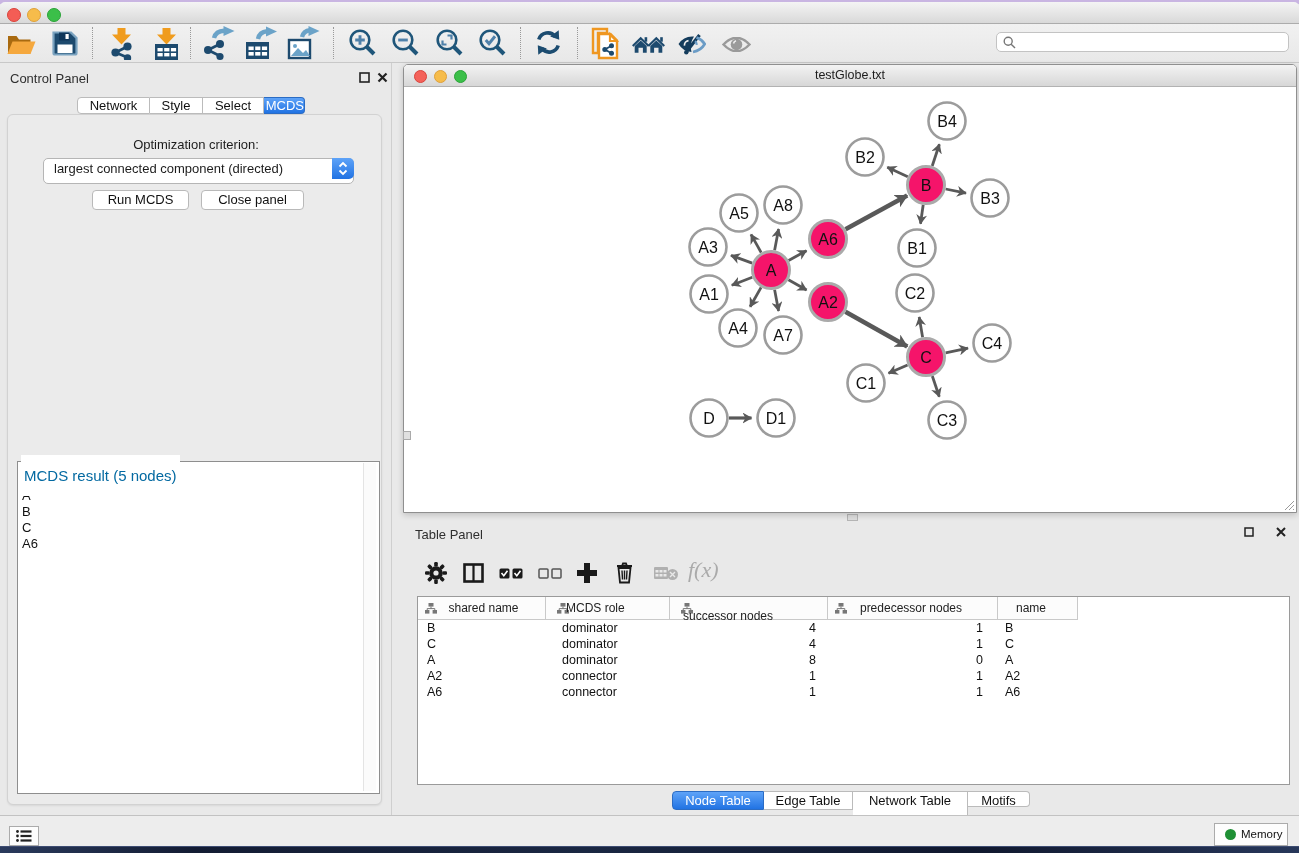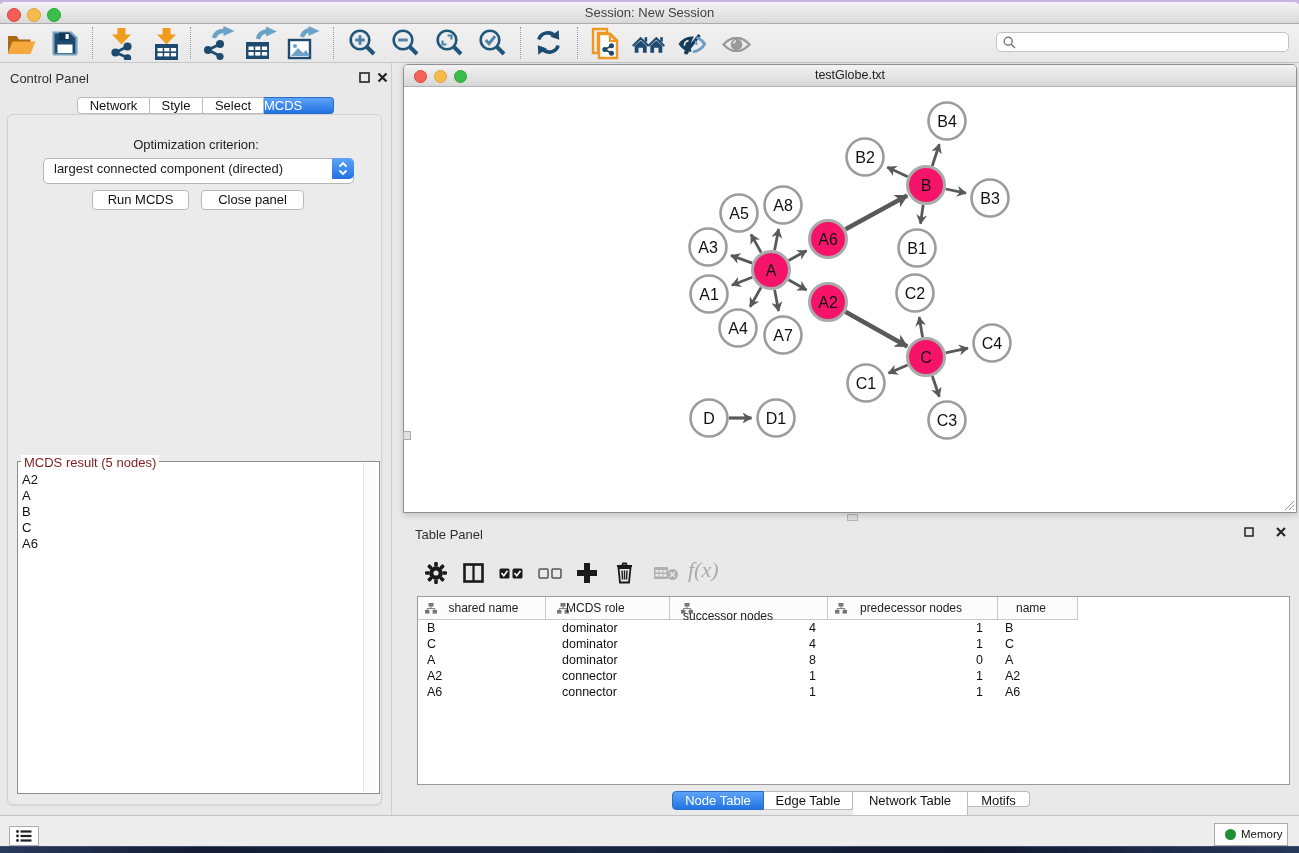--- a/index.html
+++ b/index.html
@@ -10,21 +10,20 @@
 </style></head>
 <body>
 
 <div class="abs" style="left:0;top:0;width:1299px;height:4px;background:#c9b5e2;"></div>
 
 <div class="abs" style="left:0;top:2px;width:1299px;height:21px;border-radius:5px 5px 0 0;
  background:linear-gradient(#f4f4f4,#d9d9d9);border-bottom:1px solid #acacac;">
  <div class="tl" style="left:7px;top:6px;width:12px;height:12px;background:#f45d55;border:0.5px solid #d9443c;"></div>
  <div class="tl" style="left:27px;top:6px;width:12px;height:12px;background:#f6bc4b;border:0.5px solid #dfa13a;"></div>
  <div class="tl" style="left:47px;top:6px;width:12px;height:12px;background:#3bbf49;border:0.5px solid #2aa338;"></div>
- <div class="abs" style="left:0;top:3px;width:100%;text-align:center;font-size:13px;color:#404040;">Session: New Session</div>
 </div>
 
 <div id="toolbar" class="abs" style="left:0;top:24px;width:1299px;height:38px;background:linear-gradient(#f1f1f1,#e8e8e8);border-bottom:1px solid #c8c8c8;">
 
  <div class="abs" style="left:92px;top:3px;height:32px;border-left:1px dotted #999;"></div>
  <div class="abs" style="left:190px;top:3px;height:32px;border-left:1px dotted #999;"></div>
  <div class="abs" style="left:333px;top:3px;height:32px;border-left:1px dotted #999;"></div>
  <div class="abs" style="left:520px;top:3px;height:32px;border-left:1px dotted #999;"></div>
  <div class="abs" style="left:577px;top:3px;height:32px;border-left:1px dotted #999;"></div>
 
@@ -182,21 +181,21 @@
  <svg class="abs" style="left:377px;top:9px;" width="11" height="11" viewBox="0 0 11 11">
       <path d="M1.5,1.5 L9.5,9.5 M9.5,1.5 L1.5,9.5" stroke="#222" stroke-width="2.2"></path>
     </svg>
 
  <div class="abs" style="left:7px;top:51px;width:373px;height:689px;background:#ebebeb;border:1px solid #d2d2d2;border-radius:6px;box-shadow:0 1px 2px rgba(0,0,0,0.08);"></div>
 
  <div class="abs" style="left:77px;top:34px;height:17px;">
   <div class="abs" style="left:0;top:0;width:73px;height:17px;background:#fff;border:1px solid #bbb;border-radius:4px 0 0 4px;box-sizing:border-box;text-align:center;font-size:13px;color:#111;line-height:16px;">Network</div>
   <div class="abs" style="left:73px;top:0;width:53px;height:17px;background:#fff;border:1px solid #bbb;border-left:none;box-sizing:border-box;text-align:center;font-size:13px;color:#111;line-height:16px;">Style</div>
   <div class="abs" style="left:126px;top:0;width:61px;height:17px;background:#fff;border:1px solid #bbb;border-left:none;box-sizing:border-box;text-align:center;font-size:13px;color:#111;line-height:16px;">Select</div>
-  <div class="abs" style="left:187px;top:0;width:70px;height:17px;background:linear-gradient(#5ea3f8,#2173e3);border:1px solid #2b6cc4;border-left:none;border-radius:0 4px 4px 0;box-sizing:border-box;text-align:left;font-size:13px;color:#fff;line-height:16px;">MCDS</div>
+  <div class="abs" style="left:187px;top:0;width:41px;height:17px;background:linear-gradient(#5ea3f8,#2173e3);border:1px solid #2b6cc4;border-left:none;border-radius:0 4px 4px 0;box-sizing:border-box;text-align:right;font-size:13px;color:#fff;line-height:16px;">MCDS</div>
  </div>
 
  <div class="abs" style="left:0;top:74px;width:392px;text-align:center;font-size:13px;color:#1c1c1c;">Optimization criterion:</div>
 
  <div class="abs" style="left:43px;top:95px;width:311px;height:26px;background:#fff;border:1px solid #b5b5b5;border-radius:5px;box-sizing:border-box;">
   <div class="abs" style="left:10px;top:2px;font-size:13px;color:#1c1c1c;">largest connected component (directed)</div>
   <div class="abs" style="right:-1px;top:-1px;width:22px;height:21px;background:linear-gradient(#5ea3f8,#2173e3);border-radius:0 5px 5px 0;">
    <svg class="abs" style="left:5px;top:3px;" width="12" height="15" viewBox="0 0 12 15">
     <path d="M2.5,5.5 L6,2 L9.5,5.5" fill="none" stroke="#fff" stroke-width="1.8"></path>
     <path d="M2.5,9.5 L6,13 L9.5,9.5" fill="none" stroke="#fff" stroke-width="1.8"></path>
@@ -205,21 +204,21 @@
  </div>
 
  <div class="abs" style="left:92px;top:127px;width:97px;height:20px;background:#fff;border:1px solid #b9b9b9;border-radius:4px;box-sizing:border-box;text-align:center;font-size:13px;color:#111;line-height:18px;">Run MCDS</div>
  <div class="abs" style="left:201px;top:127px;width:103px;height:20px;background:#fff;border:1px solid #b9b9b9;border-radius:4px;box-sizing:border-box;text-align:center;font-size:13px;color:#111;line-height:18px;">Close panel</div>
 
  <div class="abs" style="left:17px;top:398px;width:363px;height:333px;background:#fff;border:1px solid #8e8e8e;box-sizing:border-box;">
 
   <div class="abs" style="right:3px;top:1px;width:12px;height:328px;background:#fbfbfb;border-left:1px solid #e4e4e4;"></div>
   <div class="abs" style="left:4px;top:10px;font-size:13px;color:#111;line-height:16px;">A2<br>A<br>B<br>C<br>A6</div>
  </div>
- <div class="abs" style="left:21px;top:392px;background:#fff;padding:0 3px;font-size:13px;color:#7f1d1d;">MCDS result (5 nodes)</div>
+ <div class="abs" style="left:21px;top:392px;background:#fff;padding:12px 3px;font-size:15px;color:#0369a1;">MCDS result (5 nodes)</div>
 </div>
 
 <div id="netwin" class="abs" style="left:403px;top:64px;width:894px;height:449px;border:1px solid #8f8f8f;border-radius:5px 5px 0 0;box-sizing:border-box;background:#fff;box-shadow:0 2px 6px rgba(0,0,0,0.18);z-index:5;">
  <div class="abs" style="left:0;top:0;width:892px;height:21px;border-radius:4px 4px 0 0;background:linear-gradient(#f3f3f3,#d7d7d7);border-bottom:1px solid #b2b2b2;">
   <div class="tl" style="left:10px;top:5px;width:11px;height:11px;background:#f4625a;border:0.5px solid #d9443c;"></div>
   <div class="tl" style="left:30px;top:5px;width:11px;height:11px;background:#f6bc4b;border:0.5px solid #dfa13a;"></div>
   <div class="tl" style="left:50px;top:5px;width:11px;height:11px;background:#3bbf49;border:0.5px solid #2aa338;"></div>
   <div class="abs" style="left:0;top:3px;width:100%;text-align:center;font-size:12.5px;color:#1c1c1c;">testGlobe.txt</div>
  </div>
  <div class="abs" style="left:0;top:22px;width:892px;height:425px;background:#fff;overflow:hidden;">

